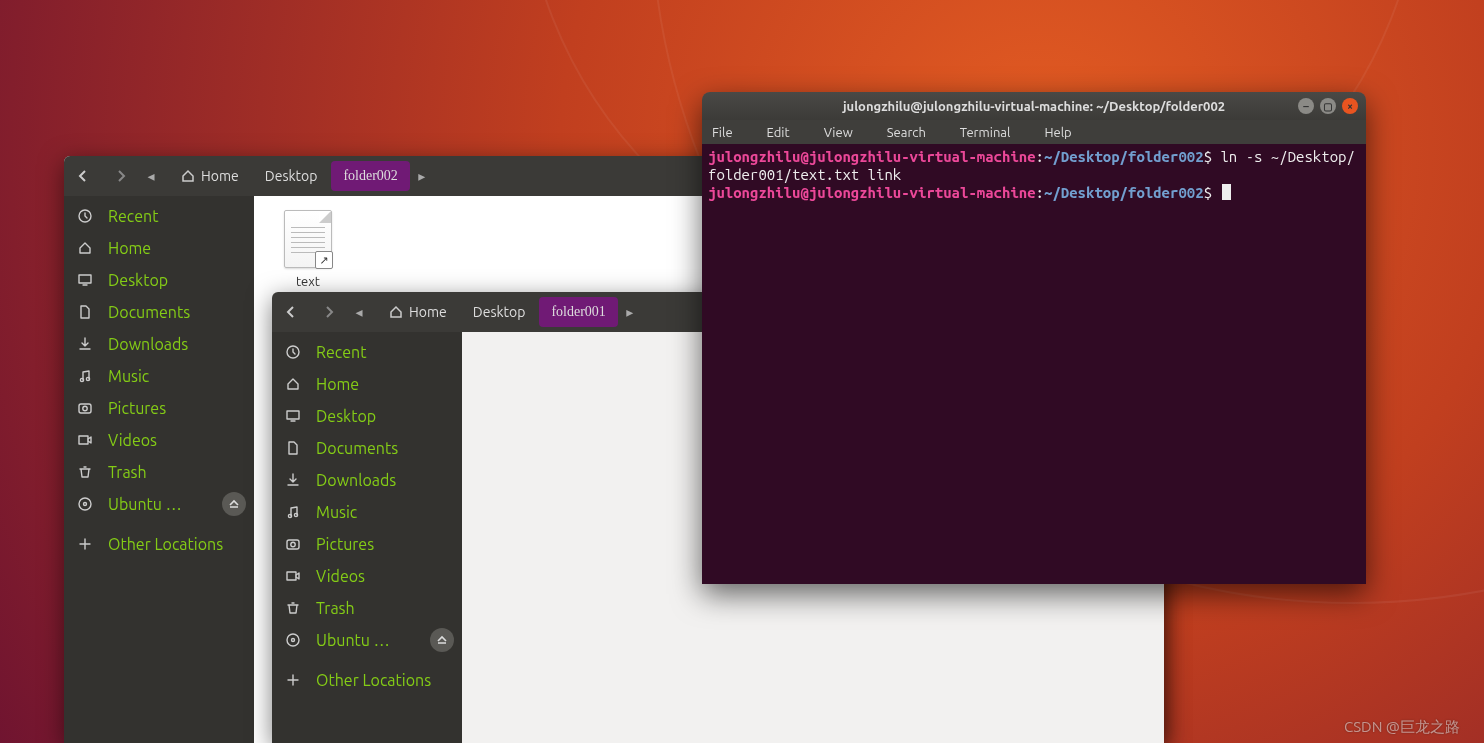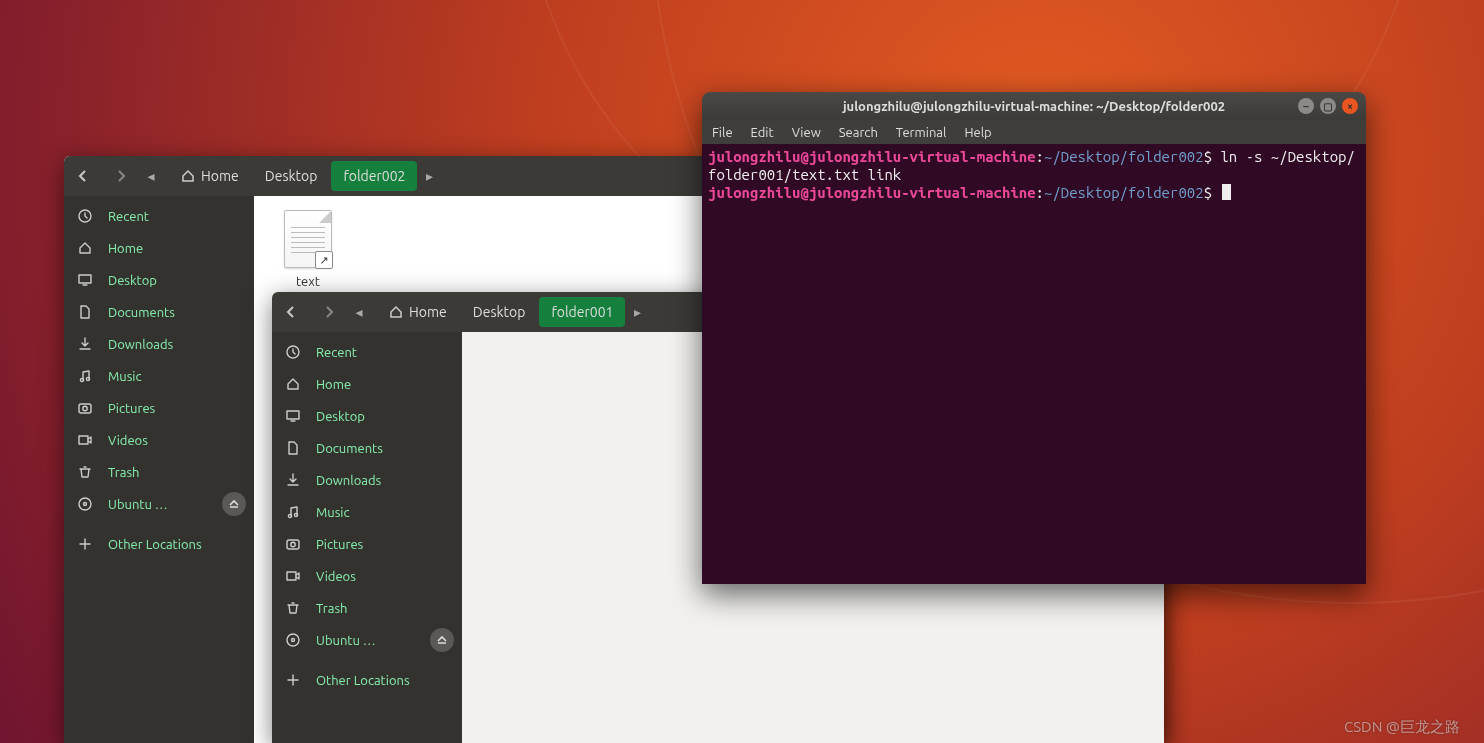--- a/index.html
+++ b/index.html
@@ -5,45 +5,45 @@
   html,body{margin:0;padding:0;width:1484px;height:743px;font-family:Ubuntu,Arial,sans-serif;overflow:hidden;}
   body{background:radial-gradient(circle at 70% 20%,#e25b22 0%,#c13f1f 40%,#701430 100%);}
   .wallpaper-arc{position:absolute;border:2px solid rgba(255,255,255,0.06);border-radius:50%;}
   
   .nautilus{position:absolute;background:#f2f1f0;border-radius:6px 6px 0 0;box-shadow:0 6px 24px rgba(0,0,0,0.5);overflow:hidden;}
   .nautilus .titlebar{height:40px;background:#3b3a37;display:flex;align-items:center;color:#ddd;font-size:14px;}
   .navbtn{width:34px;height:34px;margin:3px 2px;display:flex;align-items:center;justify-content:center;color:#ccc;border-radius:4px;}
   .pathbar{display:flex;align-items:center;margin-left:6px;}
   .crumb{height:30px;display:flex;align-items:center;padding:0 12px;color:#ddd;border-radius:4px;margin:0 1px;}
   .crumb .ic{margin-right:6px;}
-  .crumb.active{background:#15803d;}
+  .crumb.active{background:#701a75;font-family:Liberation Serif, serif;}
   .navsep{width:22px;display:flex;align-items:center;justify-content:center;color:#aaa;}
   .body{display:flex;height:calc(100% - 40px);}
-  .sidebar{width:190px;background:#33322f;color:#86efac;font-size:13px;padding-top:4px;}
+  .sidebar{width:190px;background:#33322f;color:#84cc16;font-size:16px;padding-top:4px;}
   .side-item{height:32px;display:flex;align-items:center;padding-left:12px;gap:14px;position:relative;}
   .side-item .ic{width:18px;display:flex;justify-content:center;color:#ccc;}
   .eject{position:absolute;right:8px;width:24px;height:24px;background:#5a5955;border-radius:12px;display:flex;align-items:center;justify-content:center;}
   .content{flex:1;background:#fff;padding:14px;display:flex;align-items:flex-start;}
   .file{width:80px;text-align:center;font-size:13px;color:#333;}
   .file .thumb{width:46px;height:56px;margin:0 auto 6px;border:1px solid #bbb;border-radius:2px;background:linear-gradient(#fff,#f4f4f4);position:relative;box-shadow:0 1px 2px rgba(0,0,0,0.15);}
   .file .thumb::before{content:"";position:absolute;top:0;right:0;width:12px;height:12px;background:linear-gradient(135deg,#fff 48%,#ccc 52%);}
   .file .thumb .lines{position:absolute;left:6px;right:6px;top:16px;height:28px;background:repeating-linear-gradient(#bbb 0 1px,transparent 1px 5px);}
   .link-emblem{position:absolute;right:-2px;bottom:-2px;width:16px;height:16px;background:#fff;border:1px solid #888;border-radius:2px;display:flex;align-items:center;justify-content:center;font-size:11px;color:#333;}
   
   .terminal{position:absolute;border-radius:8px 8px 0 0;box-shadow:0 10px 30px rgba(0,0,0,0.6);overflow:hidden;font-size:14px;}
   .term-title{height:28px;background:linear-gradient(#4a4946,#3c3b38);display:flex;align-items:center;color:#ddd;font-weight:bold;justify-content:center;position:relative;font-size:13px;}
   .win-ctrls{position:absolute;right:8px;display:flex;gap:6px;}
   .wbtn{width:16px;height:16px;border-radius:50%;display:flex;align-items:center;justify-content:center;font-size:10px;color:#333;}
   .wbtn.min{background:#8b8a86;}
   .wbtn.max{background:#8b8a86;}
   .wbtn.cls{background:#e95420;}
-  .term-menu{height:24px;background:#3f3e3b;display:flex;align-items:center;gap:18px;padding:0 10px;color:#ddd;font-size:13px;}
+  .term-menu{height:24px;background:#3f3e3b;display:flex;align-items:center;gap:34px;padding:0 10px;color:#ddd;font-size:13px;}
   .term-body{background:#300a24;min-height:440px;padding:4px 6px;font-family:"Ubuntu Mono","DejaVu Sans Mono",monospace;font-size:15px;line-height:18px;white-space:pre-wrap;word-break:break-all;}
   .tg{color:#ec4899;font-weight:bold;}
-  .tb{color:#729fcf;font-weight:normal;}
+  .tb{color:#729fcf;font-weight:bold;}
   .tw{color:#eee;}
   .cursor{display:inline-block;width:9px;height:16px;background:#eee;vertical-align:-2px;margin-left:2px;}
   
   .wm{position:absolute;right:24px;bottom:6px;color:rgba(255,255,255,0.5);font-size:15px;text-shadow:0 0 2px rgba(0,0,0,0.4);}
   svg{display:block;}
 </style>
 </head>
 <body>
 
 <div class="wallpaper-arc" style="width:900px;height:900px;left:520px;top:-600px;"></div>

